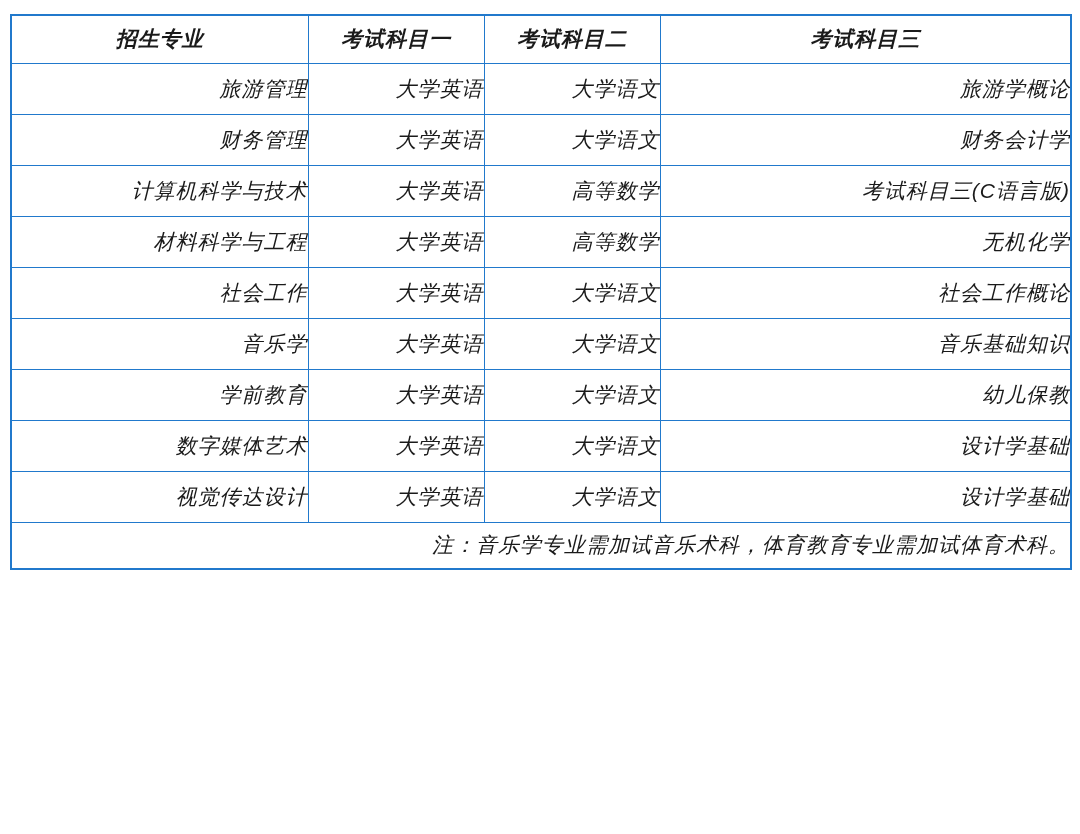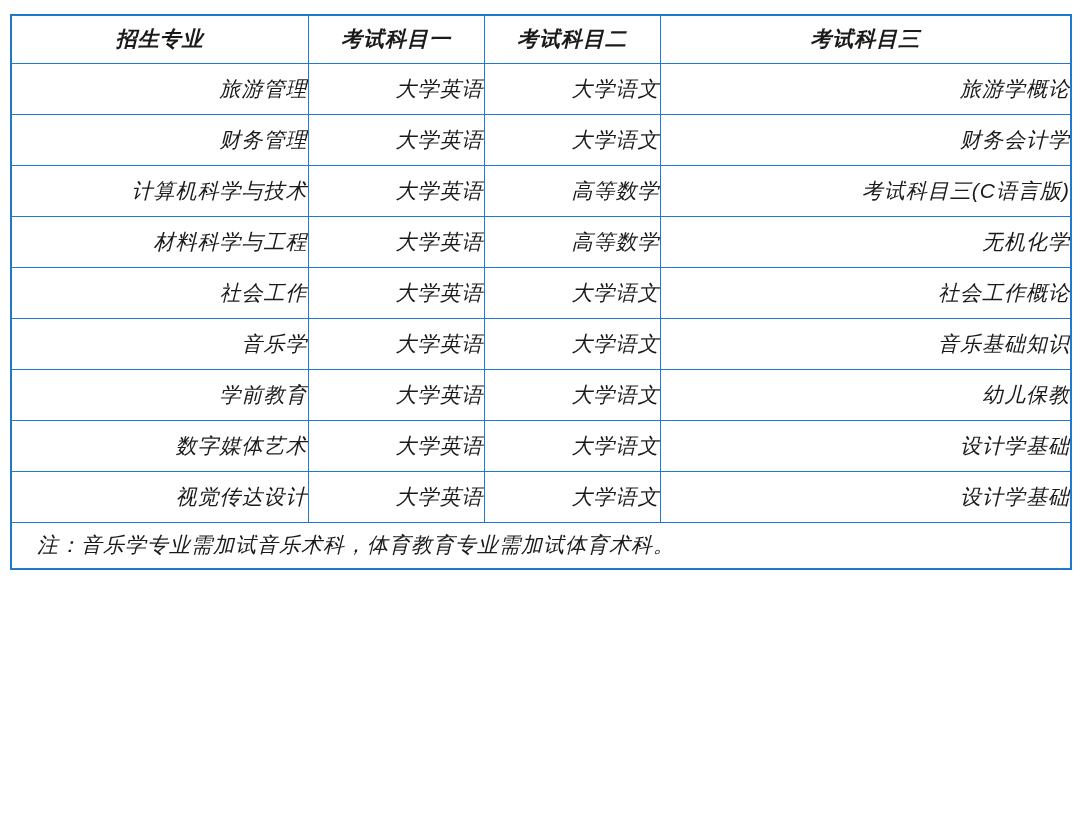--- a/index.html
+++ b/index.html
@@ -39,21 +39,21 @@
   .exam-table thead th {
     font-weight: 700;
     height: 48px;
   }
   .exam-table tbody td {
     height: 51px;
     text-align: right;
   }
   .exam-table tfoot td {
     height: 47px;
-    text-align: left;
+    text-align: right;
     padding-left: 25px;
   }
 </style>
 </head>
 <body style="background: rgb(255, 255, 255);">
 
 <table class="exam-table">
   <colgroup>
     <col style="width:297px">
     <col style="width:176px">

